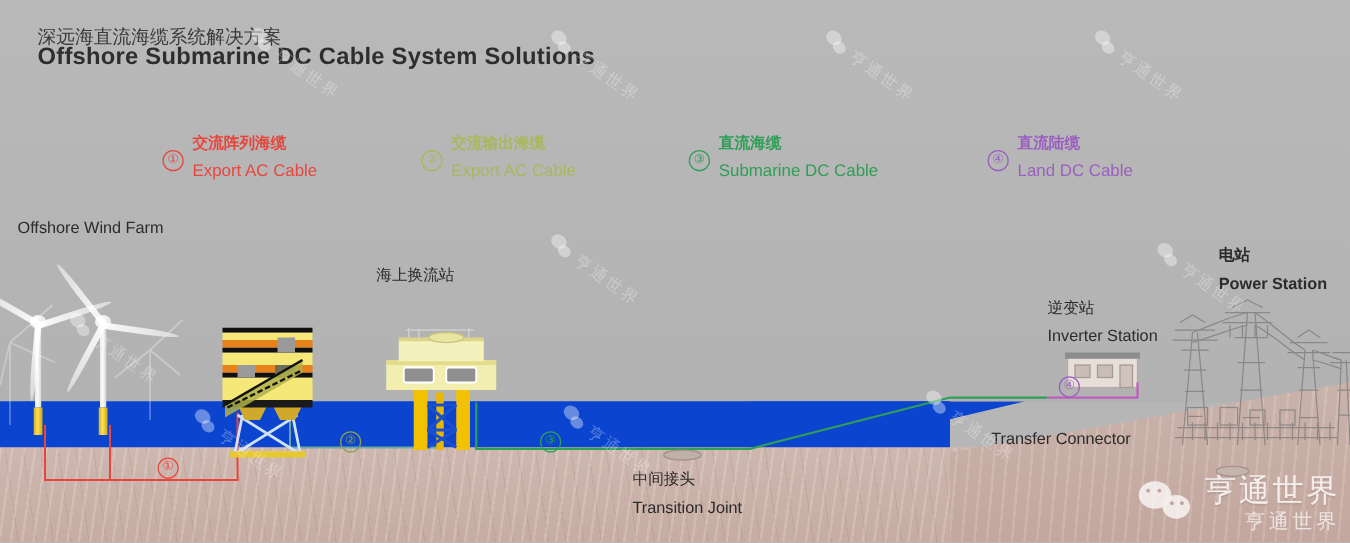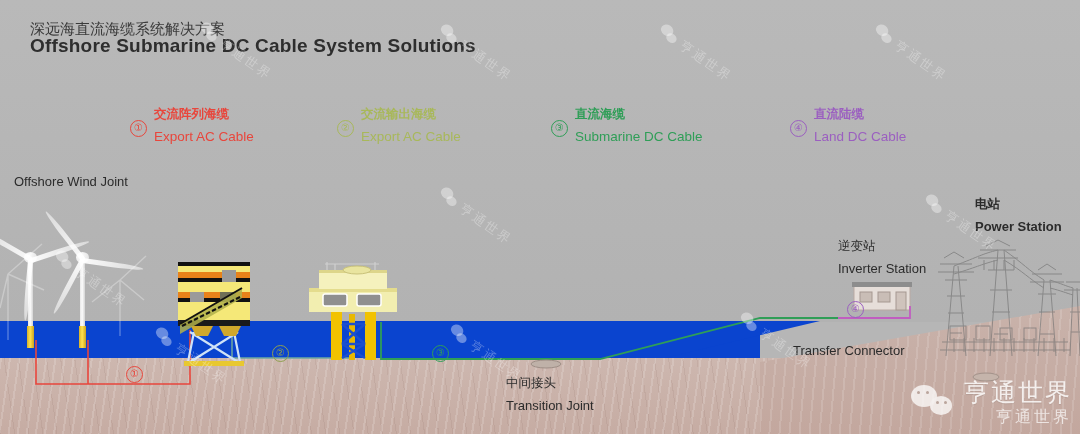--- a/index.html
+++ b/index.html
@@ -280,25 +280,26 @@
       </div>
       <div class="legend-item" style="left: 790px; top: 106px; color: rgb(155, 95, 192);">
         <span class="legend-num">④</span>
         <span class="legend-cn">直流陆缆</span>
         <span class="legend-en">Land DC Cable</span>
       </div>
     </div>
 
   <div id="labels-host">
       <div class="lbl" style="left: 14px; top: 168px;">
-        <div class="en">Offshore Wind Joint</div>
+        <div class="en">Offshore Wind Farm</div>
       </div>
       <div class="lbl" style="left: 158px; top: 212px;">
       </div>
       <div class="lbl" style="left: 301px; top: 212px;">
+        <div class="cn">海上换流站</div>
       </div>
       <div class="lbl" style="left: 838px; top: 238px;">
         <div class="cn">逆变站</div>
         <div class="en">Inverter Station</div>
       </div>
       <div class="lbl" style="left: 975px; top: 196px; font-weight: bold;">
         <div class="cn">电站</div>
         <div class="en">Power Station</div>
       </div>
       <div class="lbl" style="left: 506px; top: 375px;">

